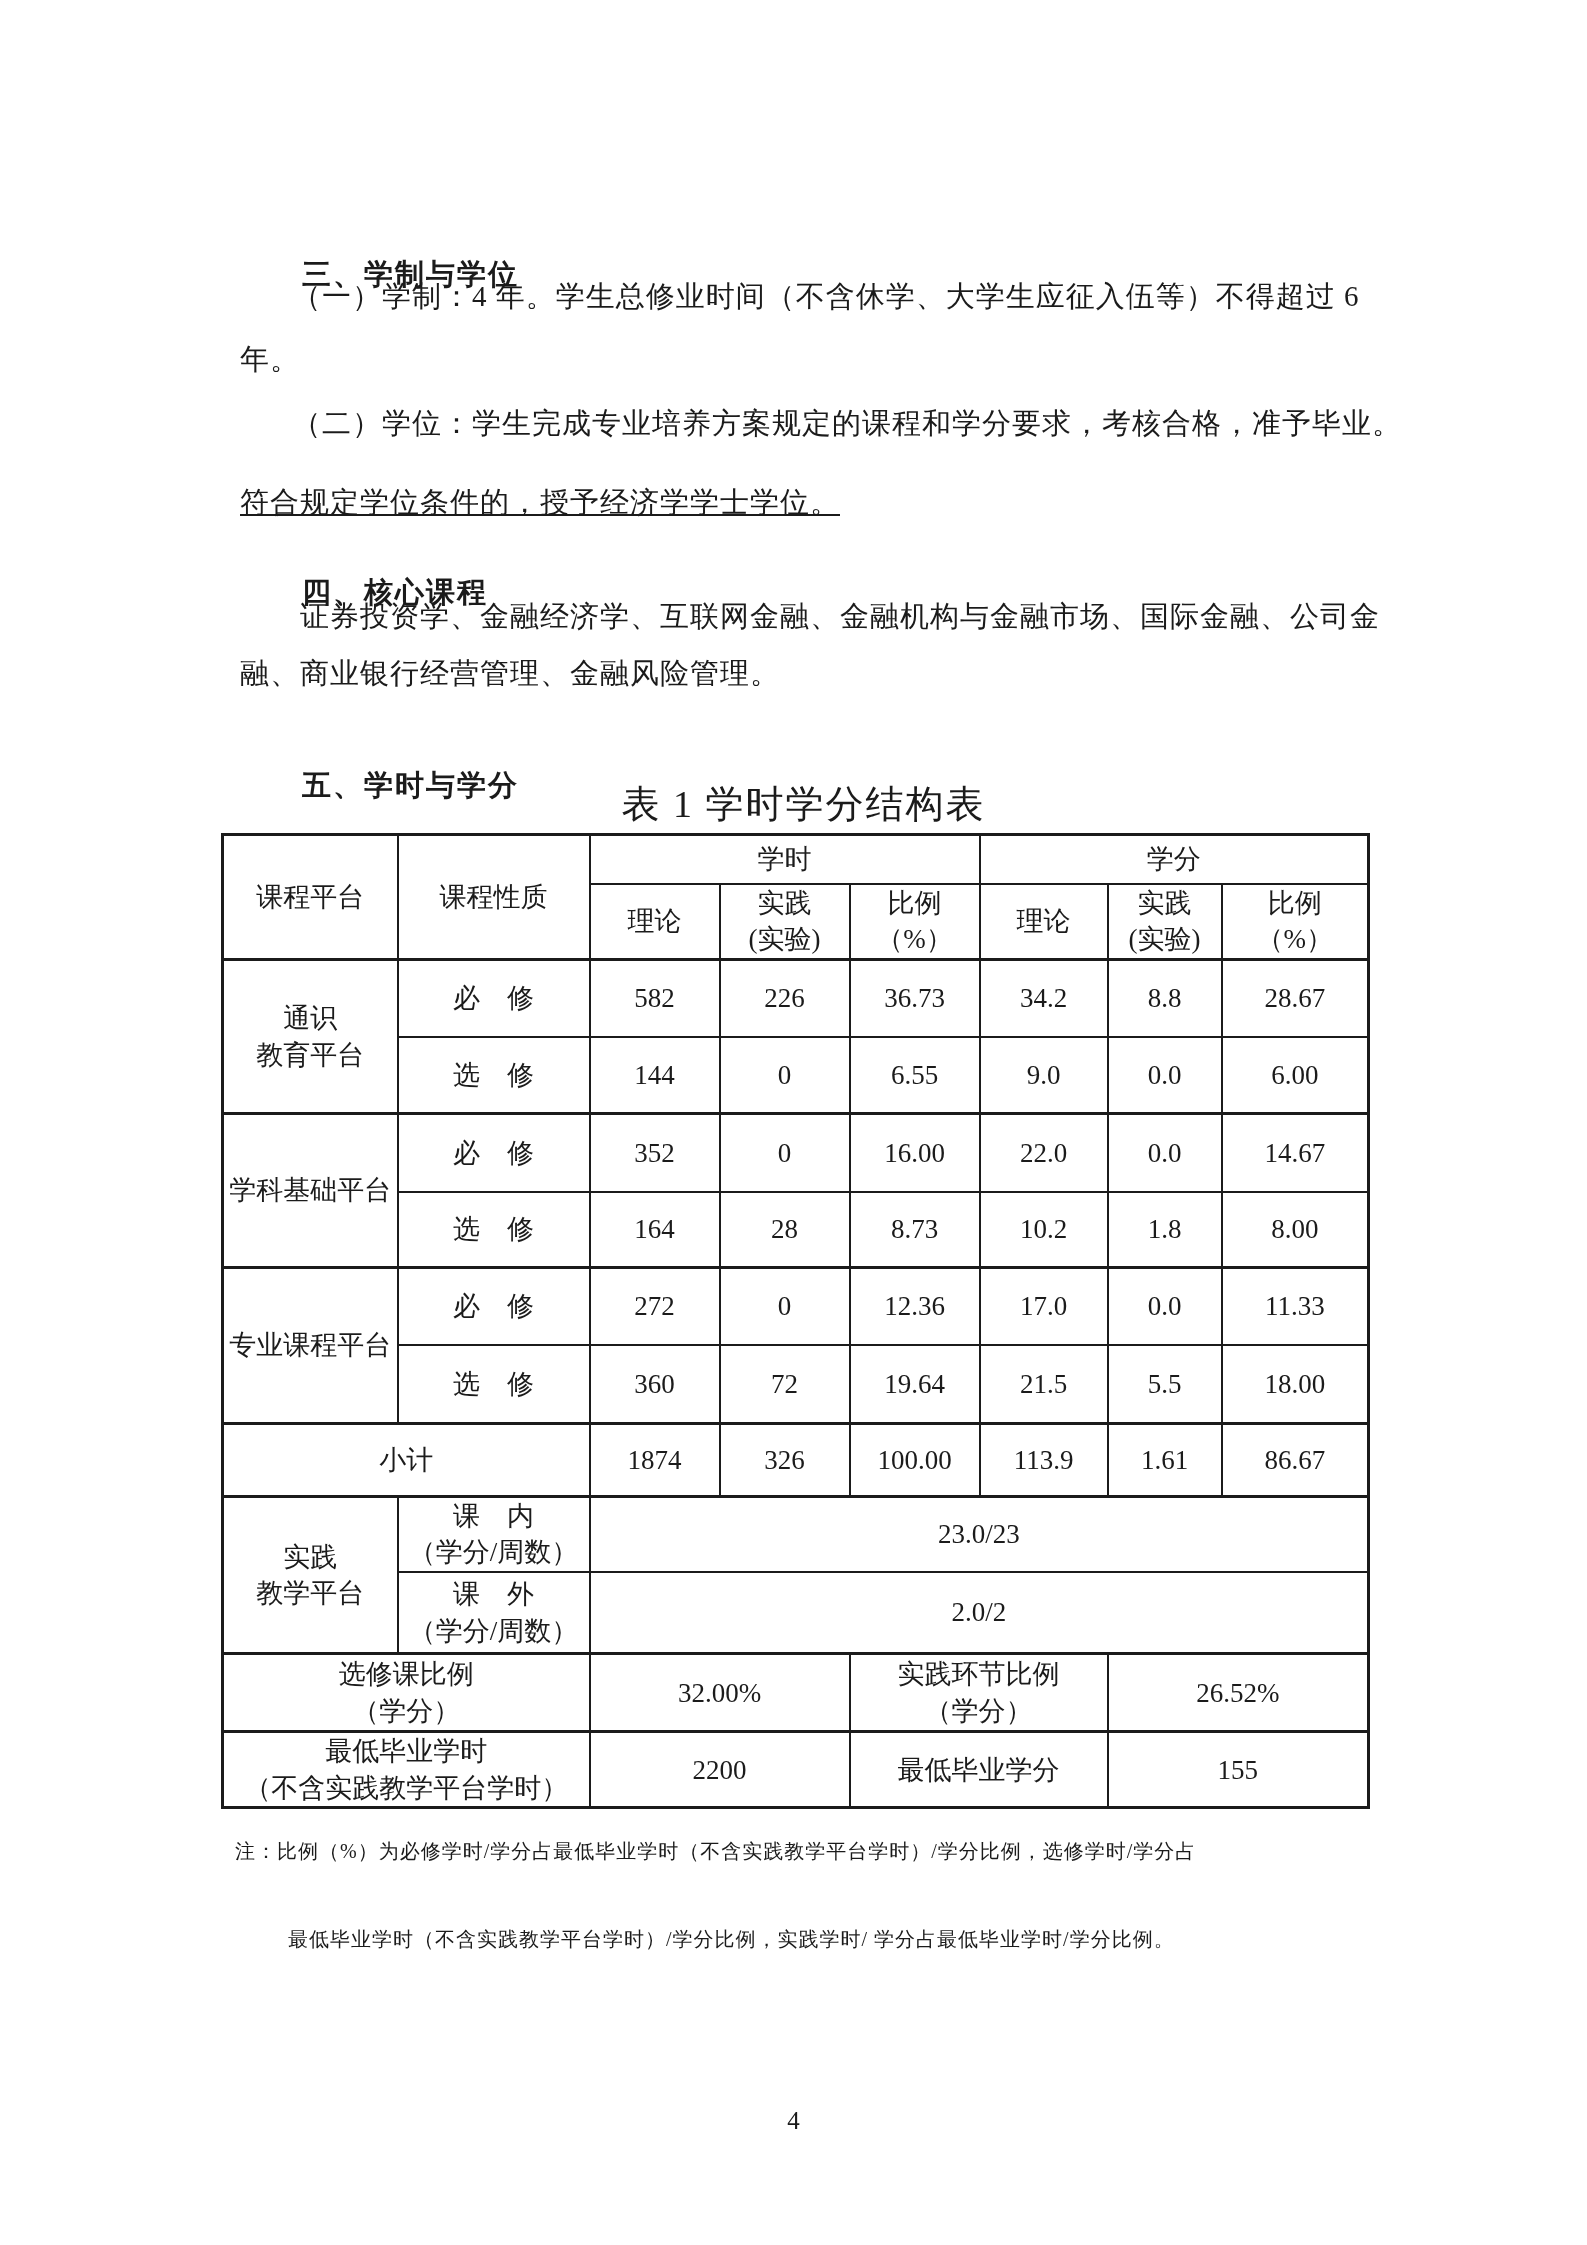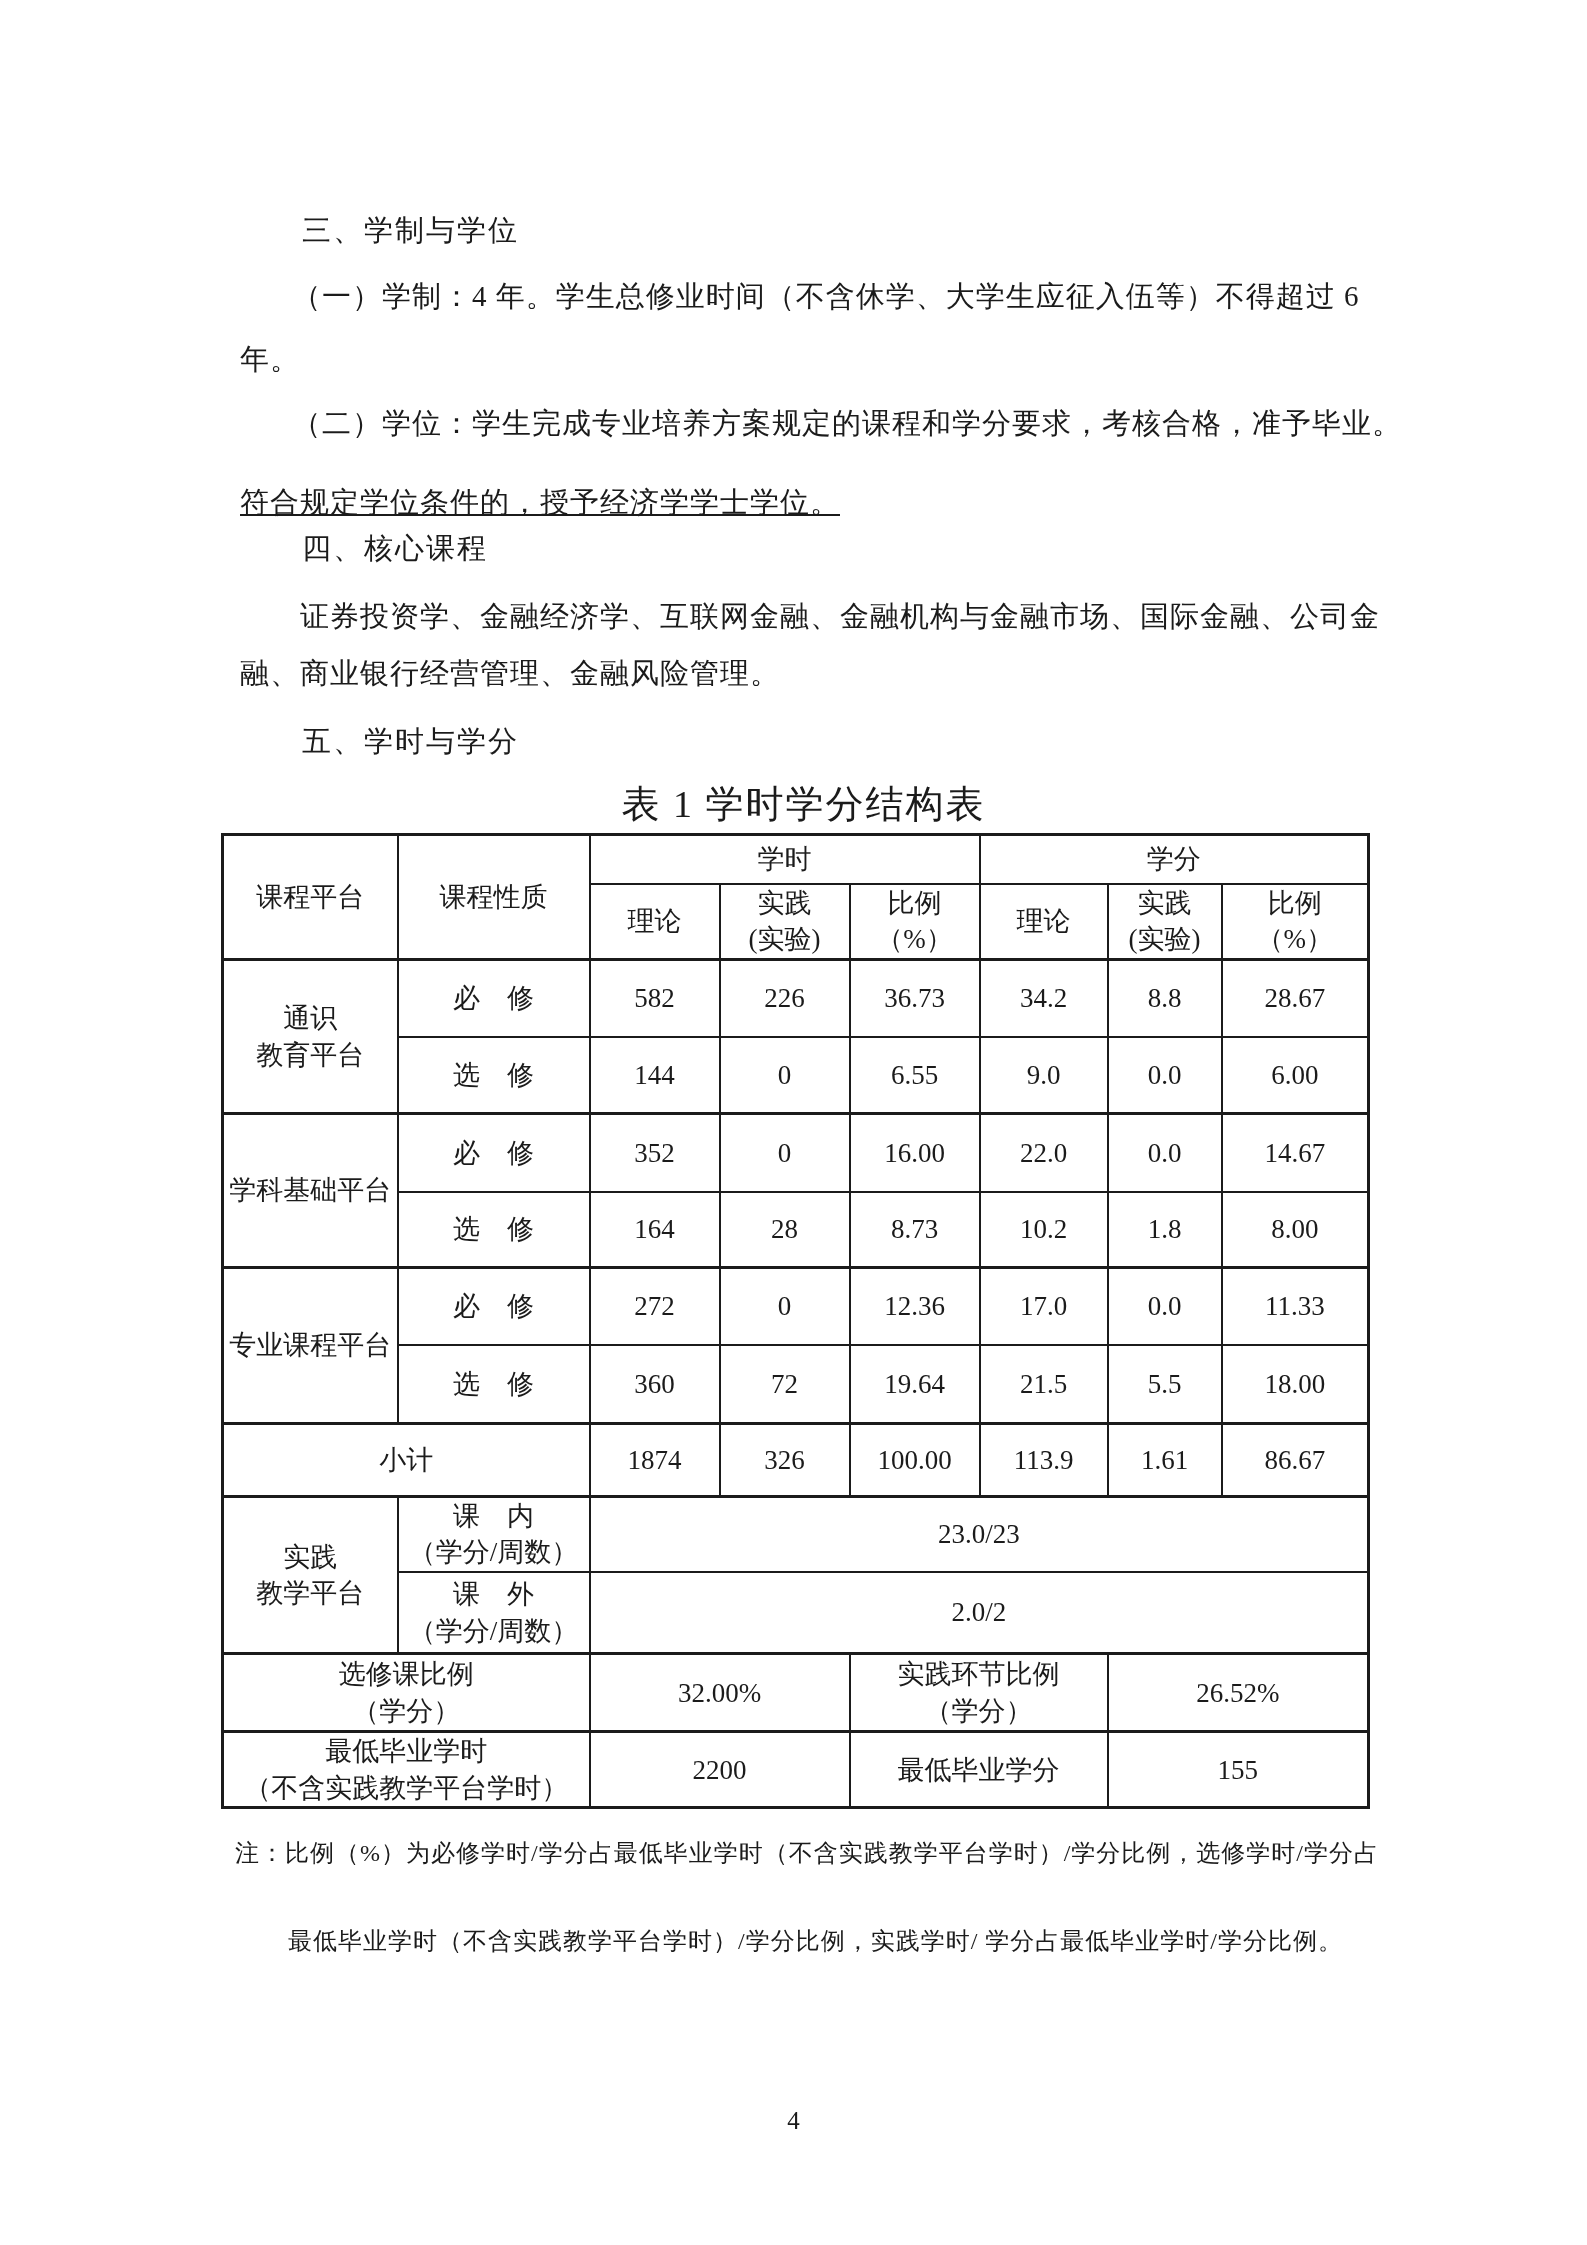--- a/index.html
+++ b/index.html
@@ -14,22 +14,23 @@
   }
   .line{
     position:absolute;
     white-space:pre;
     font-size:29px;
     line-height:1;
     letter-spacing:1px;
   }
   .heading{
     font-family:"Liberation Sans", sans-serif;
-    font-weight:normal;
+    font-weight:bold;
     letter-spacing:2px;
+    margin-top:44px;
   }
   .caption{
     position:absolute;
     left:240px; top:785px; width:1127px;
     text-align:center;
     font-size:38px; line-height:1;
     letter-spacing:2px;
   }
   table.credit-table{
     position:absolute;
@@ -46,21 +47,21 @@
     text-align:center;
     vertical-align:middle;
     font-weight:normal;
     padding:0;
     line-height:1.35;
     overflow:hidden;
   }
   tr.thick > td, tr.thick > th{ border-top-width:3px; }
   .bold{ font-weight:bold; }
   .cellline{ display:block; line-height:1.35; }
-  .note{ font-size:24px; }
+  .note{ font-size:20px; }
   .pagenum{
     position:absolute;
     left:0; top:2108px; width:1587px;
     text-align:center;
     font-size:25px; line-height:1;
   }
 </style>
 </head>
 <body>
 

